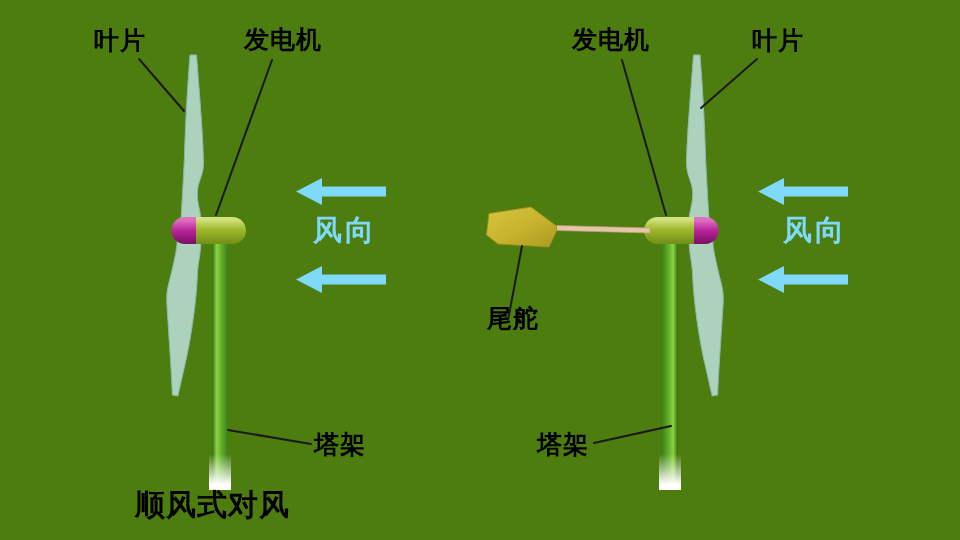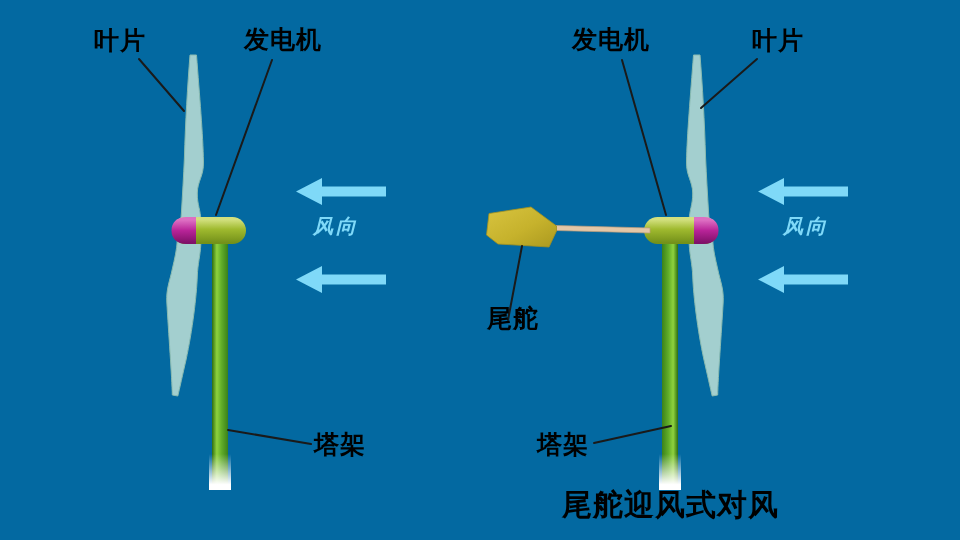--- a/index.html
+++ b/index.html
@@ -1,27 +1,27 @@
 <!DOCTYPE html>
 <html><head>
 <meta charset="utf-8">
 <style>
   html,body{margin:0;padding:0;background:#fff;}
   .stage{
-    position:relative;width:960px;height:540px;background:#0369a1;overflow:hidden;
+    position:relative;width:960px;height:540px;background:#4d7c0f;overflow:hidden;
     font-family:"Liberation Sans","DejaVu Sans",sans-serif;
   }
   .stage svg{position:absolute;left:0;top:0;}
   .lbl{
     position:absolute;color:#000;font-weight:bold;font-size:25px;line-height:1.0;
     white-space:nowrap;letter-spacing:1px;
   }
   .wind{
-    position:absolute;color:#7fd9f8;font-weight:bold;font-style:italic;
-    font-size:20px;line-height:1.0;white-space:nowrap;letter-spacing:3px;
+    position:absolute;color:#7fd9f8;font-weight:bold;
+    font-size:29px;line-height:1.0;white-space:nowrap;letter-spacing:3px;
   }
   .caption{
     position:absolute;color:#000;font-weight:bold;font-size:30px;line-height:1.0;
     white-space:nowrap;letter-spacing:1px;
   }
 </style>
 </head>
 <body>
 
 <div class="stage">
@@ -104,21 +104,21 @@
       <line x1="757" y1="59" x2="701" y2="108"></line>
       <line x1="522" y1="246" x2="508" y2="320"></line>
       <line x1="594" y1="443" x2="671" y2="426"></line>
     </g>
   </svg>
 
   <div class="lbl" style="left:94px;top:28px">叶片</div>
   <div class="lbl" style="left:244px;top:27px">发电机</div>
   <div class="lbl" style="left:314px;top:432px">塔架</div>
   <div class="wind" style="left:313px;top:216px">风向</div>
+  <div class="caption" style="left:135px;top:490px">顺风式对风</div>
 
   <div class="lbl" style="left:572px;top:27px">发电机</div>
   <div class="lbl" style="left:752px;top:28px">叶片</div>
   <div class="lbl" style="left:487px;top:306px">尾舵</div>
   <div class="lbl" style="left:537px;top:432px">塔架</div>
   <div class="wind" style="left:783px;top:216px">风向</div>
-  <div class="caption" style="left:562px;top:490px">尾舵迎风式对风</div>
 
 </div>
 
 </body></html>

